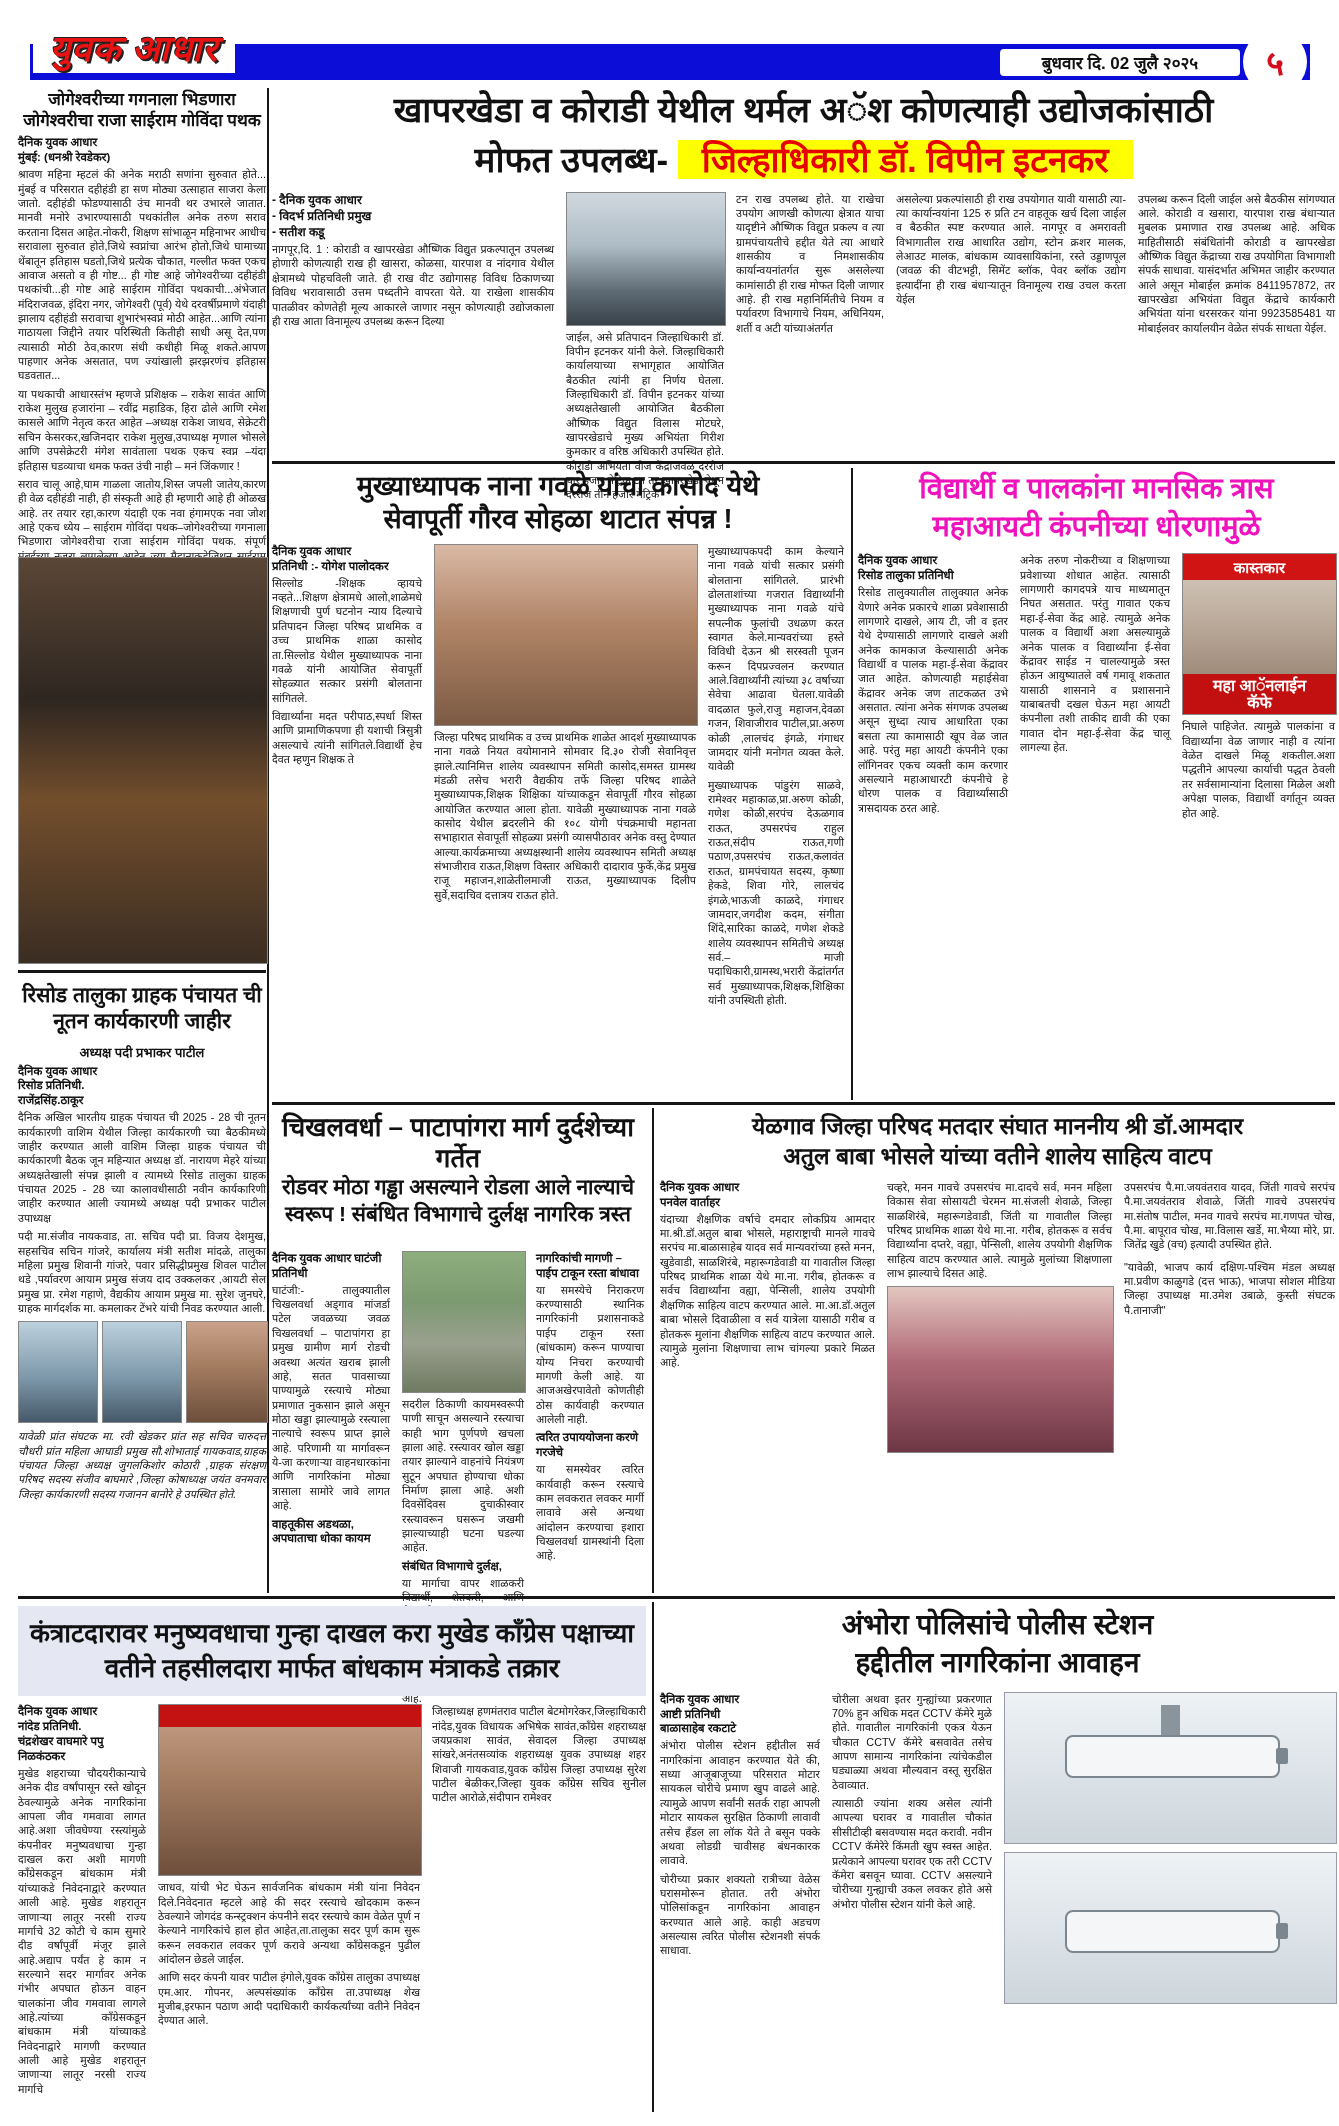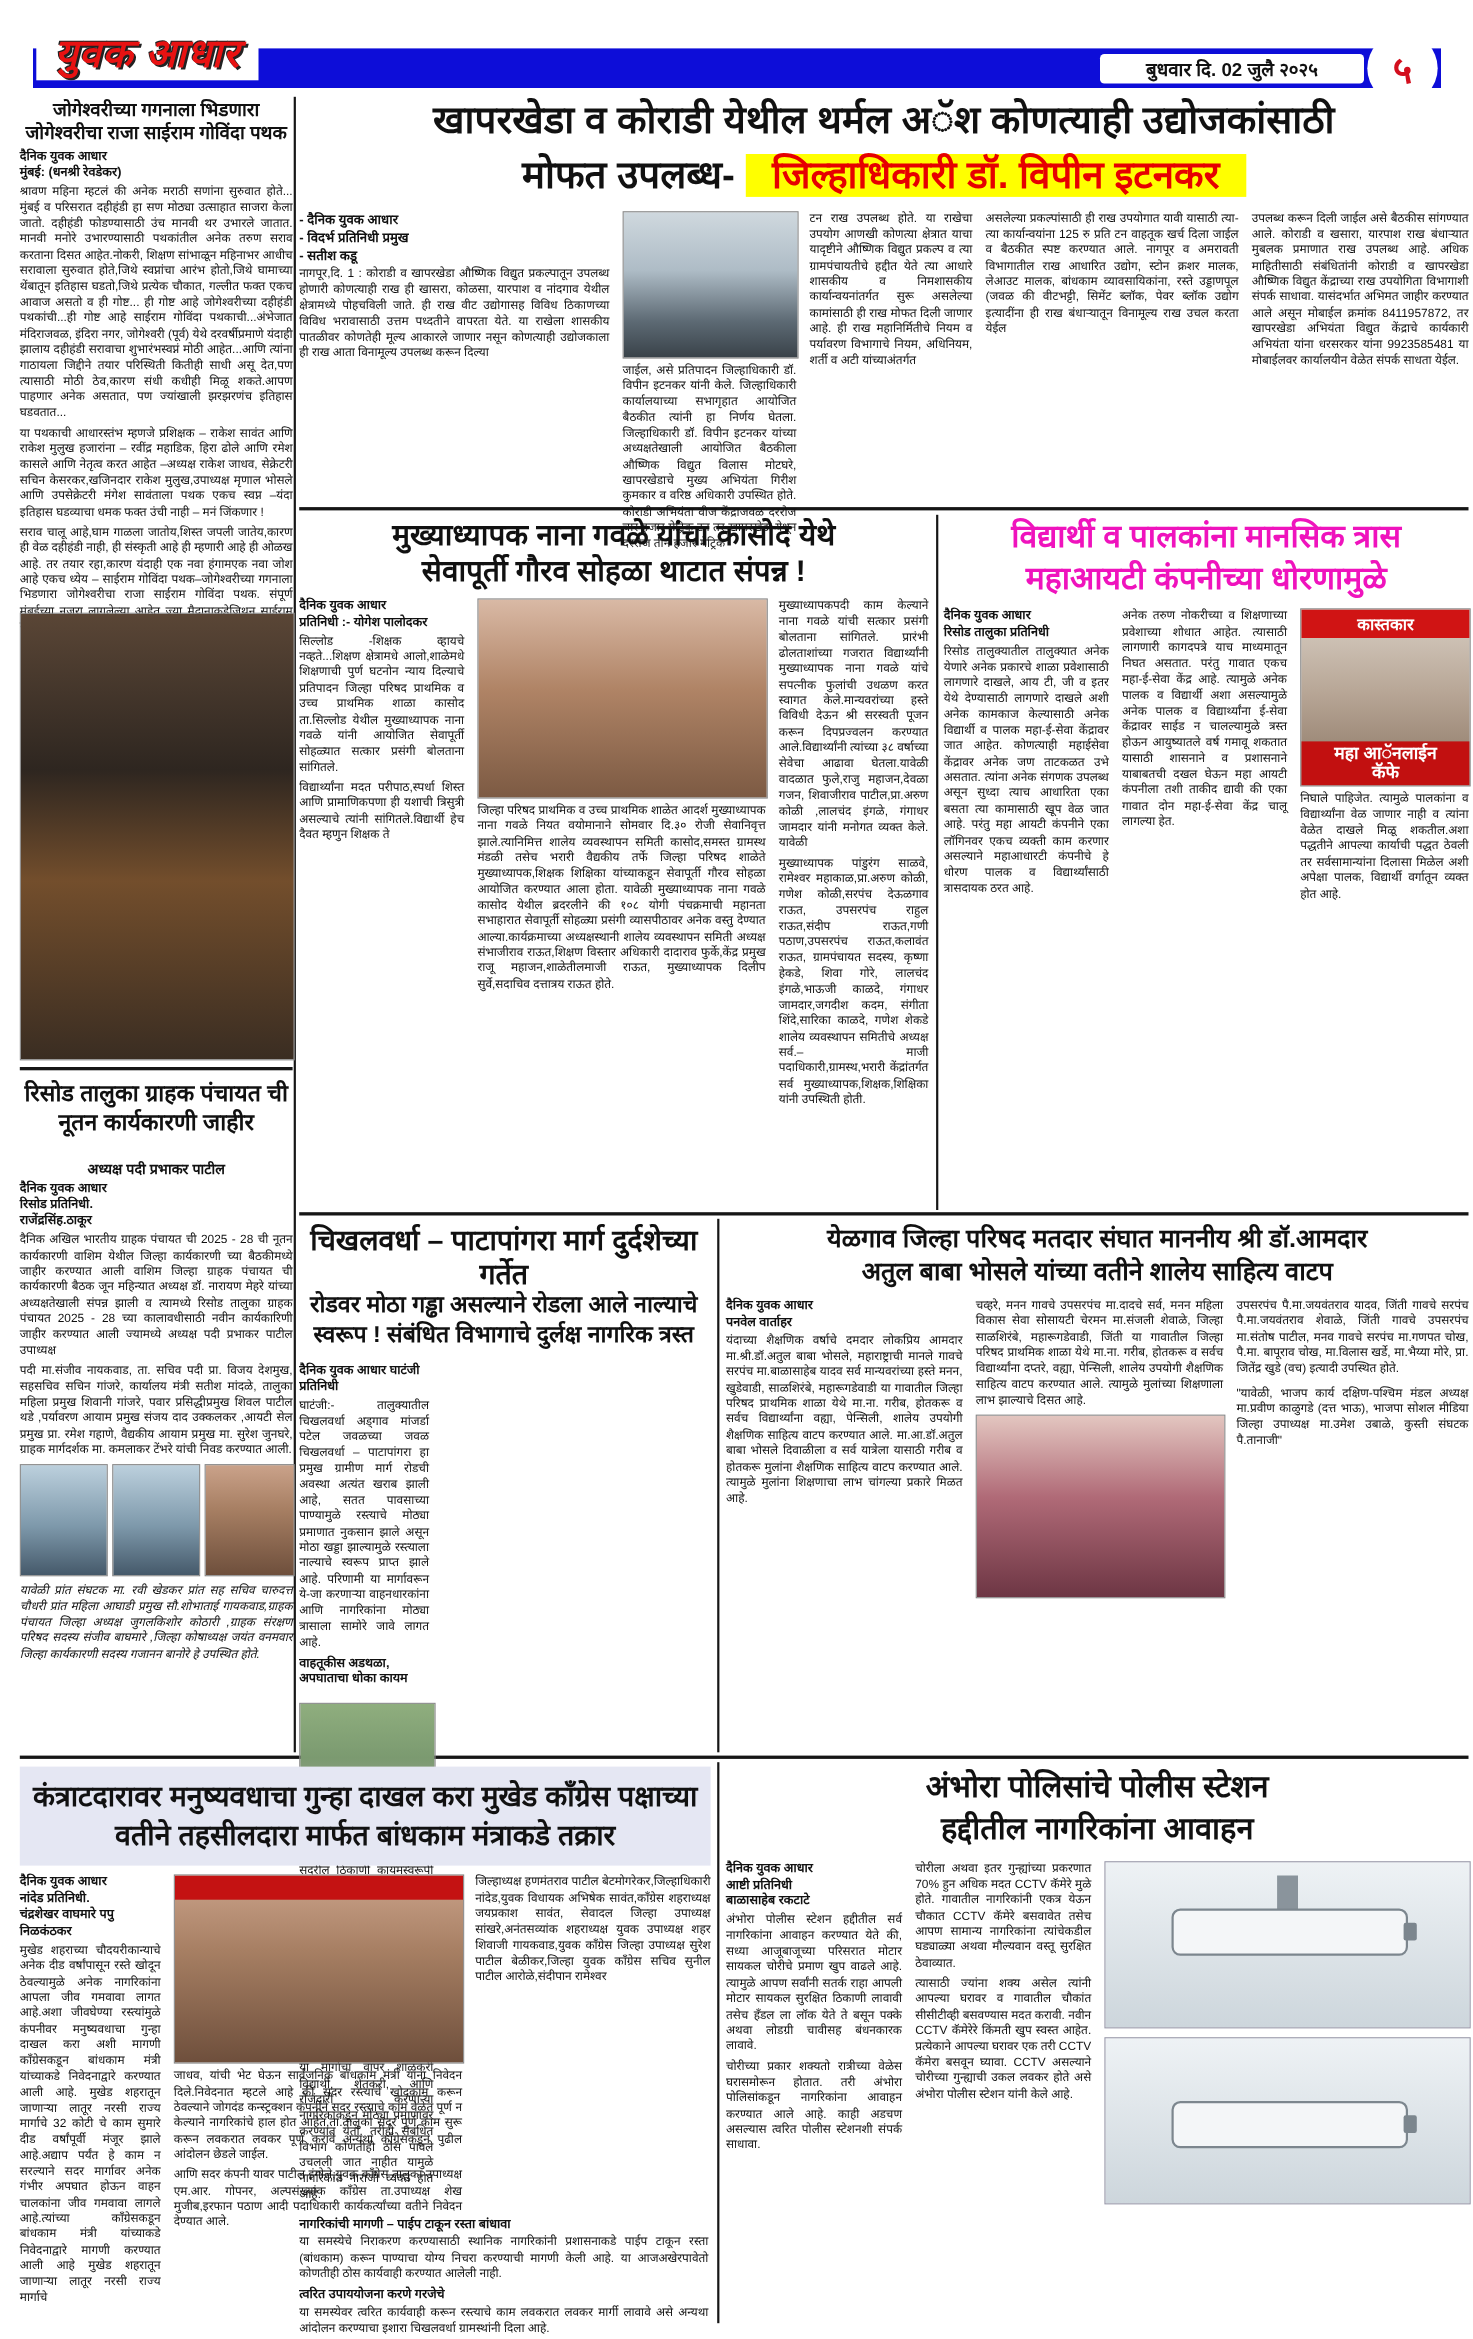--- a/index.html
+++ b/index.html
@@ -28,21 +28,21 @@
   .photo{background:linear-gradient(135deg,#9aa4ad,#6b7680 55%,#4d565e);
          border:1px solid #888;position:relative;overflow:hidden;flex:none;}
   .subhead-bold{font-size:11.5px;font-weight:bold;line-height:1.3;margin:4px 0 2px 0;}
   
   .h-small{font-size:17px;font-weight:bold;text-align:center;line-height:1.22;}
   .h-main{font-size:35px;font-weight:bold;text-align:center;line-height:1.25;}
   .hl-yellow{background:#ffff00;color:#e60000;padding:0 24px;}
   .h-mid{font-size:27px;font-weight:bold;text-align:center;line-height:1.22;}
   .h-pink{font-size:29px;font-weight:bold;text-align:center;line-height:1.3;color:#ef13bd;}
   .h-risod{font-size:21px;font-weight:bold;text-align:center;line-height:1.25;}
-  .h-risod-sub{font-size:13px;font-weight:bold;text-align:center;margin-top:18px;}
+  .h-risod-sub{font-size:13px;font-weight:bold;text-align:center;margin-top:8px;}
   .h-chikhal1{font-size:26px;font-weight:bold;text-align:center;line-height:1.2;}
   .h-chikhal2{font-size:21px;font-weight:bold;text-align:center;line-height:1.25;}
   .h-yel{font-size:23px;font-weight:bold;text-align:center;line-height:1.3;}
   .h-mukhed{font-size:26px;font-weight:bold;text-align:center;line-height:1.35;
             background:#e5e7f3;padding:10px 6px;}
   .h-ambhora{font-size:28px;font-weight:bold;text-align:center;line-height:1.35;}
   
   .ph-crowd{background:linear-gradient(180deg,#5a4636 0%,#2e2620 35%,#734e2c 60%,#3a2d22 100%);}
   .ph-collector{background:linear-gradient(180deg,#cfd8de 0%,#aebcc6 40%,#5d6a74 75%,#394249 100%);}
   .ph-tvgroup{background:linear-gradient(180deg,#d9b9a5 0%,#b08466 45%,#7c5a43 100%);}
@@ -197,21 +197,21 @@
       <div class="photo ph-portrait" style="width:78px;height:100px;"></div>
       <div class="photo ph-meeting" style="width:80px;height:100px;"></div>
     </div>
     <div class="bodytxt" style="margin-top:6px;font-style:italic;">यावेळी प्रांत संघटक मा. रवी खेडकर प्रांत सह सचिव चारुदत्त चौधरी प्रांत महिला आघाडी प्रमुख सौ.शोभाताई गायकवाड,ग्राहक पंचायत जिल्हा अध्यक्ष जुगलकिशोर कोठारी ,ग्राहक संरक्षण परिषद सदस्य संजीव बाघमारे ,जिल्हा कोषाध्यक्ष जयंत वनमवार जिल्हा कार्यकारणी सदस्य गजानन बानोरे हे उपस्थित होते.</div>
   </div>
 
   <div class="sec" style="left:272px;top:1112px;width:372px;height:480px;">
     <div class="h-chikhal1">चिखलवर्धा – पाटापांगरा मार्ग दुर्दशेच्या गर्तेत</div>
     <div class="h-chikhal2">रोडवर मोठा गड्ढा असल्याने रोडला आले नाल्याचे</div>
     <div class="h-chikhal2">स्वरूप ! संबंधित विभागाचे दुर्लक्ष नागरिक त्रस्त</div>
-    <div class="cols" style="margin-top:12px;flex-direction:column;">
+    <div class="cols" style="margin-top:24px;">
       <div style="flex:none;width:118px;">
         <div class="byline-sm">
           <div>दैनिक युवक आधार घाटंजी</div>
           <div>प्रतिनिधी</div>
         </div>
         <div class="bodytxt" style="margin-top:2px;">घाटंजी:- तालुक्यातील चिखलवर्धा अड्गाव मांजर्डा पटेल जवळच्या जवळ चिखलवर्धा – पाटापांगरा हा प्रमुख ग्रामीण मार्ग रोडची अवस्था अत्यंत खराब झाली आहे, सतत पावसाच्या पाण्यामुळे रस्त्याचे मोठ्या प्रमाणात नुकसान झाले असून मोठा खड्डा झाल्यामुळे रस्त्याला नाल्याचे स्वरूप प्राप्त झाले आहे. परिणामी या मार्गावरून ये-जा करणाऱ्या वाहनधारकांना आणि नागरिकांना मोठ्या त्रासाला सामोरे जावे लागत आहे.</div>
         <div class="subhead-bold">वाहतूकीस अडथळा, अपघाताचा धोका कायम</div>
       </div>
       <div style="flex:none;width:122px;">
         <div class="photo ph-road" style="width:122px;height:140px;"></div>

